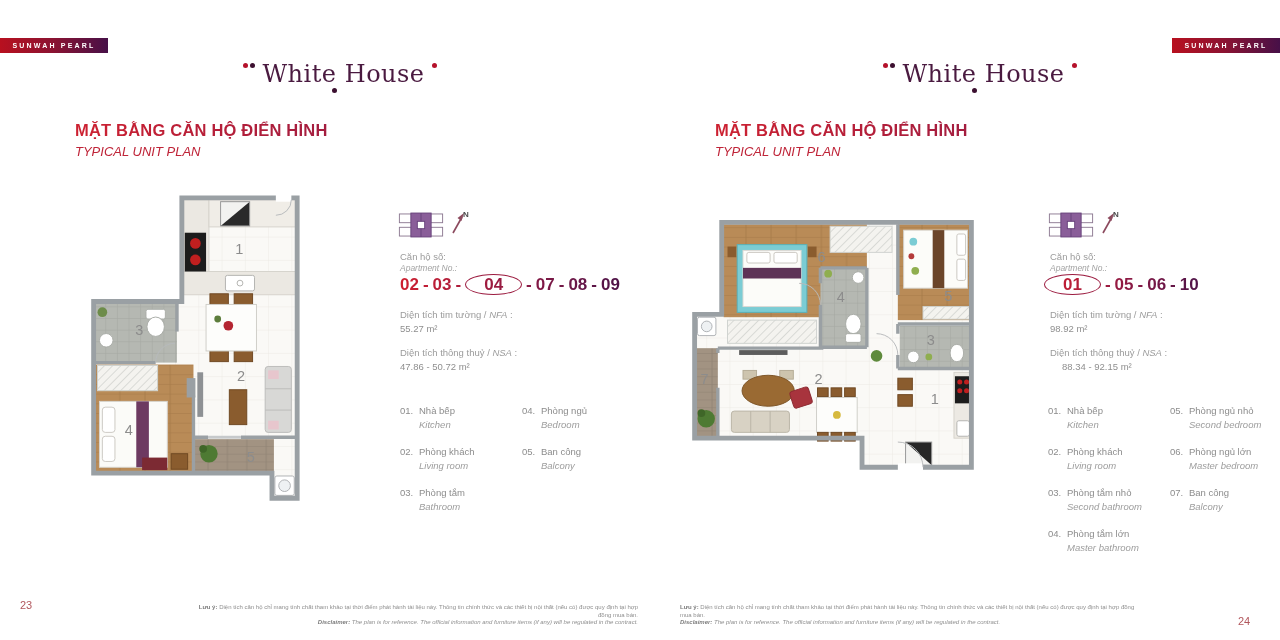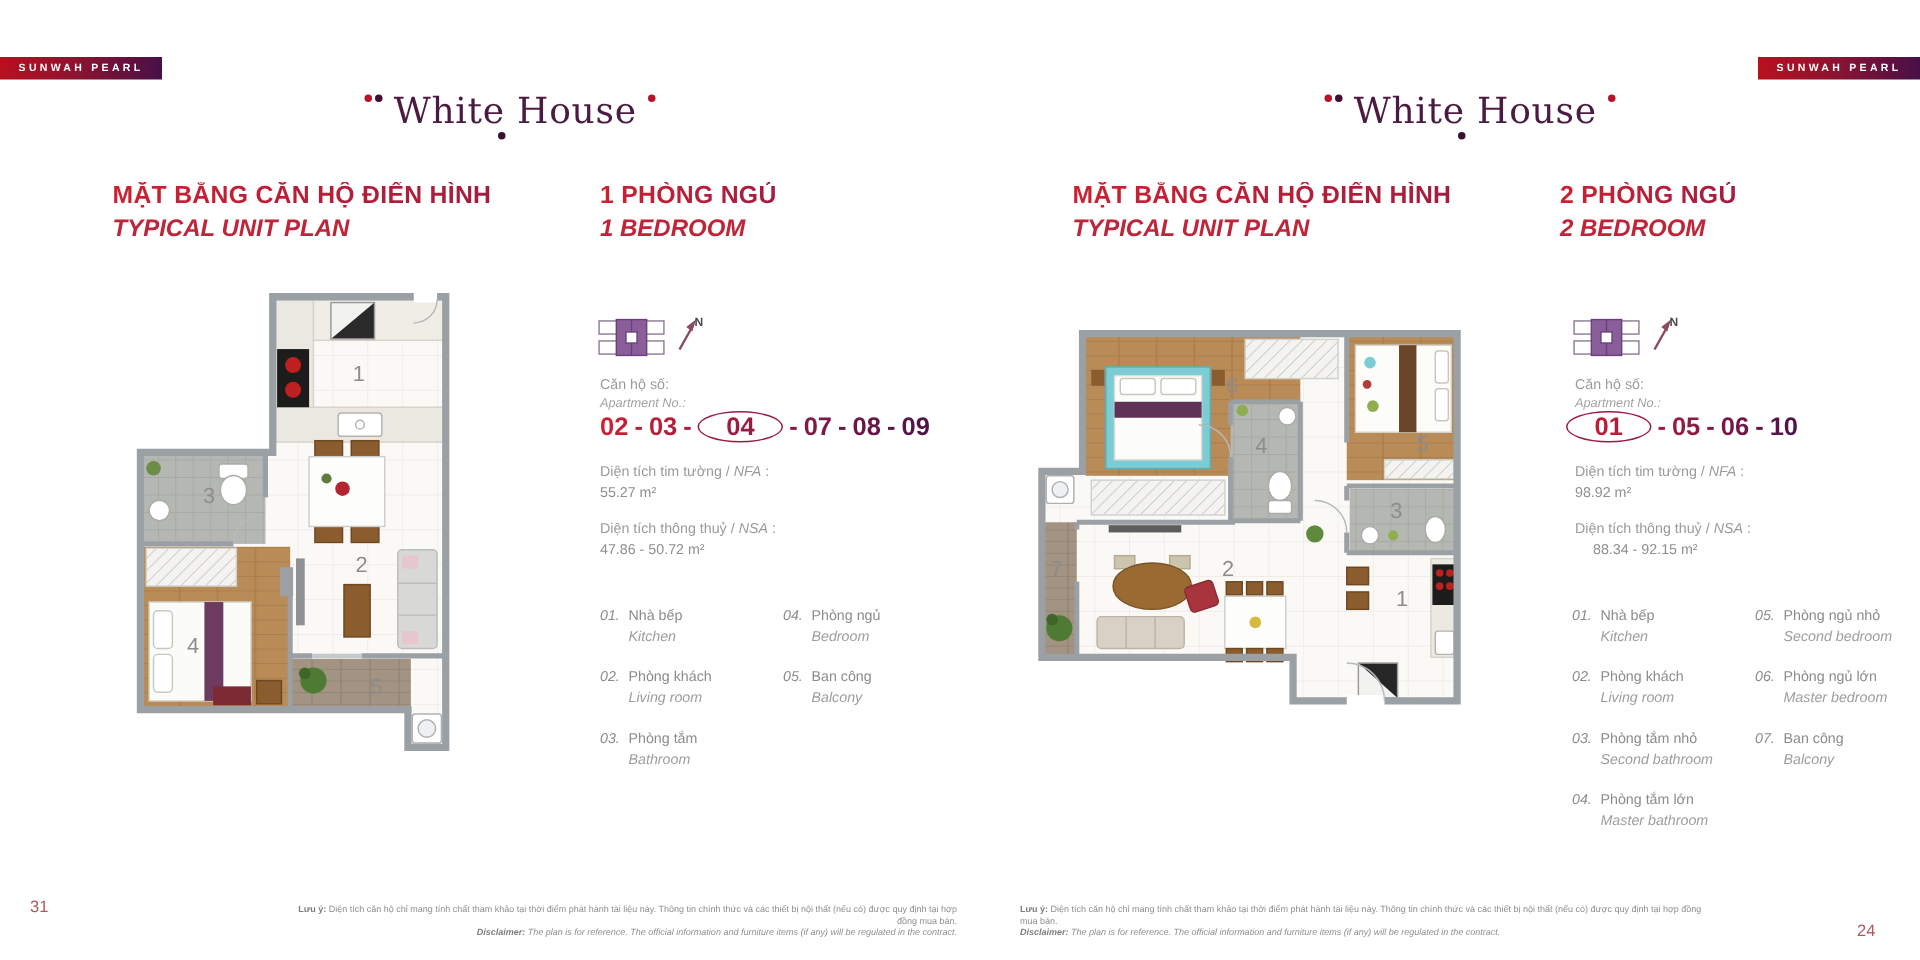--- a/index.html
+++ b/index.html
@@ -11,37 +11,37 @@
           display:flex;align-items:center;justify-content:center;}
   .ribbon.right{background:linear-gradient(90deg,#b8101f 0%,#8c1331 48%,#471048 100%);}
   .logo{position:absolute;top:60px;width:210px;text-align:center;color:#4a1a40;}
   .logo-text{font-family:"DejaVu Serif","Liberation Serif",serif;font-size:24px;letter-spacing:0.5px;}
   .dot{display:inline-block;width:5px;height:5px;border-radius:50%;vertical-align:14px;margin:0 1px;}
   .dot.red{background:#b5122b;} .dot.dark{background:#3c1030;}
   .logo-dots{margin:0 6px;}
   .title-vi{font-size:16.5px;font-weight:bold;letter-spacing:0.2px;
             background:linear-gradient(90deg,#cd2131,#a31d3f);
             -webkit-background-clip:text;background-clip:text;color:transparent;}
-  .title-en{font-size:16px;font-weight:bold;font-style:italic;color:#bf2438;margin-top:4px;}
+  .title-en{font-size:13px;font-weight:normal;font-style:italic;color:#bf2438;margin-top:4px;}
   .title-block{position:absolute;top:121px;}
   .apt-label{position:absolute;font-size:9.5px;color:#9b9b9b;text-align:right;}
   .apt-label-en{position:absolute;font-size:8.5px;font-style:italic;color:#a3a3a3;}
   .apt-nums{position:absolute;font-size:17px;font-weight:bold;white-space:nowrap;
             background:linear-gradient(90deg,#cf1f30 0%,#8c1a45 55%,#4c1348 100%);
             -webkit-background-clip:text;background-clip:text;color:transparent;}
   .apt-num{margin:0 2px;text-decoration:underline;}
   .apt-dash{margin:0 2px;}
   .circled{border:1.5px solid #9c1c40;border-radius:50%;padding:0 18px;}
   .info-label{position:absolute;font-size:9.5px;color:#9b9b9b;text-align:right;}
   .info-label i{color:#9b9b9b;}
   .info-value{position:absolute;font-size:9.5px;color:#8f8f8f;}
   .legend{position:absolute;display:flex;}
   .legend-col{width:122px;}
   .legend-item{margin-bottom:16px;font-size:9.5px;color:#8c8c8c;}
-  .lg-num{display:inline-block;width:19px;font-style:italic;}
+  .lg-num{display:inline-block;width:19px;}
   .lg-vi{color:#8c8c8c;}
   .lg-en{margin-left:19px;font-style:italic;color:#9d9d9d;margin-top:3px;}
   .page-num{position:absolute;top:599px;font-size:11px;color:#b2565c;}
   .footer-note{position:absolute;top:604px;font-size:6px;line-height:7.5px;color:#8f8f8f;}
   .footer-note b{color:#7d7d7d;}
   .plan,.keyplan,.north{position:absolute;display:block;}
   svg text{font-family:"Liberation Sans","DejaVu Sans",sans-serif;}
   .room-label{font-size:15px;fill:#8c8c8c;}
   .wallpath{fill:none;stroke:#9aa0a4;}
   .arc{fill:none;stroke:#b7babc;stroke-width:1;}
@@ -56,24 +56,20 @@
   </div>
 
   <div class="logo" style="left:232px;">
     <span class="logo-dots"><span class="dot red"></span><span class="dot dark"></span></span><span class="logo-text">White House</span><span class="logo-dots"><span class="dot red"></span><span class="dot dark"></span></span>
   </div>
 
   <div class="title-block" style="left:75px;">
     <div class="title-vi">MẶT BẰNG CĂN HỘ ĐIỂN HÌNH</div>
     <div class="title-en">TYPICAL UNIT PLAN</div>
   </div>
-  <div class="title-block" style="left:400px;">
-    <div class="title-vi">1 PHÒNG NGỦ</div>
-    <div class="title-en">1 BEDROOM</div>
-  </div>
 
   <svg class="plan" style="left:82px;top:190px;" width="252" height="320" viewBox="0 0 260 330">
     <defs>
       <pattern id="tile" width="24" height="24" patternUnits="userSpaceOnUse">
         <rect width="24" height="24" fill="#faf9f6"></rect>
         <path d="M24 0H0V24" fill="none" stroke="#eceae4" stroke-width="1"></path>
       </pattern>
       <pattern id="bath" width="12" height="12" patternUnits="userSpaceOnUse">
         <rect width="12" height="12" fill="#b5b8b2"></rect>
         <path d="M12 0H0V12" fill="none" stroke="#a4a7a1" stroke-width="1"></path>
@@ -203,24 +199,20 @@
     <span>SUNWAH PEARL</span>
   </div>
 
   <div class="logo" style="left:872px;">
     <span class="logo-dots"><span class="dot red"></span><span class="dot dark"></span></span><span class="logo-text">White House</span><span class="logo-dots"><span class="dot red"></span><span class="dot dark"></span></span>
   </div>
 
   <div class="title-block" style="left:715px;">
     <div class="title-vi">MẶT BẰNG CĂN HỘ ĐIỂN HÌNH</div>
     <div class="title-en">TYPICAL UNIT PLAN</div>
-  </div>
-  <div class="title-block" style="left:1040px;">
-    <div class="title-vi">2 PHÒNG NGỦ</div>
-    <div class="title-en">2 BEDROOM</div>
   </div>
 
   <svg class="plan" style="left:683px;top:198px;" width="300" height="281" viewBox="0 0 310 290">
     <path d="M40,25 H298 V278 H185 V248 H12 V120 H40 Z" fill="url(#tile)"></path>
     <rect x="42" y="27" width="148" height="96" fill="url(#woodA)"></rect>
     <rect x="222" y="27" width="74" height="99" fill="url(#woodA)"></rect>
     <rect x="152" y="29" width="64" height="27" fill="url(#hatch)" stroke="#cfd2cf"></rect>
     <rect x="142" y="72" width="48" height="82" fill="url(#bath)"></rect>
     <rect x="224" y="132" width="72" height="44" fill="url(#bath)"></rect>
     <rect x="12" y="155" width="24" height="91" fill="url(#plank)"></rect>
@@ -347,21 +339,21 @@
         <div class="legend-item"><span class="lg-num">03.</span><span class="lg-vi">Phòng tắm nhỏ</span><div class="lg-en">Second bathroom</div></div>
         <div class="legend-item"><span class="lg-num">04.</span><span class="lg-vi">Phòng tắm lớn</span><div class="lg-en">Master bathroom</div></div>
       </div>
     <div class="legend-col">
         <div class="legend-item"><span class="lg-num">05.</span><span class="lg-vi">Phòng ngủ nhỏ</span><div class="lg-en">Second bedroom</div></div>
         <div class="legend-item"><span class="lg-num">06.</span><span class="lg-vi">Phòng ngủ lớn</span><div class="lg-en">Master bedroom</div></div>
         <div class="legend-item"><span class="lg-num">07.</span><span class="lg-vi">Ban công</span><div class="lg-en">Balcony</div></div>
       </div>
   </div>
 
-  <div class="page-num" style="left:20px;">31</div>
+  <div class="page-num" style="left:20px;">23</div>
   <div class="page-num" style="left:1238px;margin-top:16px;">24</div>
 
   <div class="footer-note" style="left:185px;width:453px;text-align:right;">
     <div><b>Lưu ý:</b> <span>Diện tích căn hộ chỉ mang tính chất tham khảo tại thời điểm phát hành tài liệu này. Thông tin chính thức và các thiết bị nội thất (nếu có) được quy định tại hợp đồng mua bán.</span></div>
     <div><b><i>Disclaimer:</i></b> <i>The plan is for reference. The official information and furniture items (if any) will be regulated in the contract.</i></div>
   </div>
   <div class="footer-note" style="left:680px;width:460px;text-align:left;">
     <div><b>Lưu ý:</b> <span>Diện tích căn hộ chỉ mang tính chất tham khảo tại thời điểm phát hành tài liệu này. Thông tin chính thức và các thiết bị nội thất (nếu có) được quy định tại hợp đồng mua bán.</span></div>
     <div><b><i>Disclaimer:</i></b> <i>The plan is for reference. The official information and furniture items (if any) will be regulated in the contract.</i></div>
   </div>

